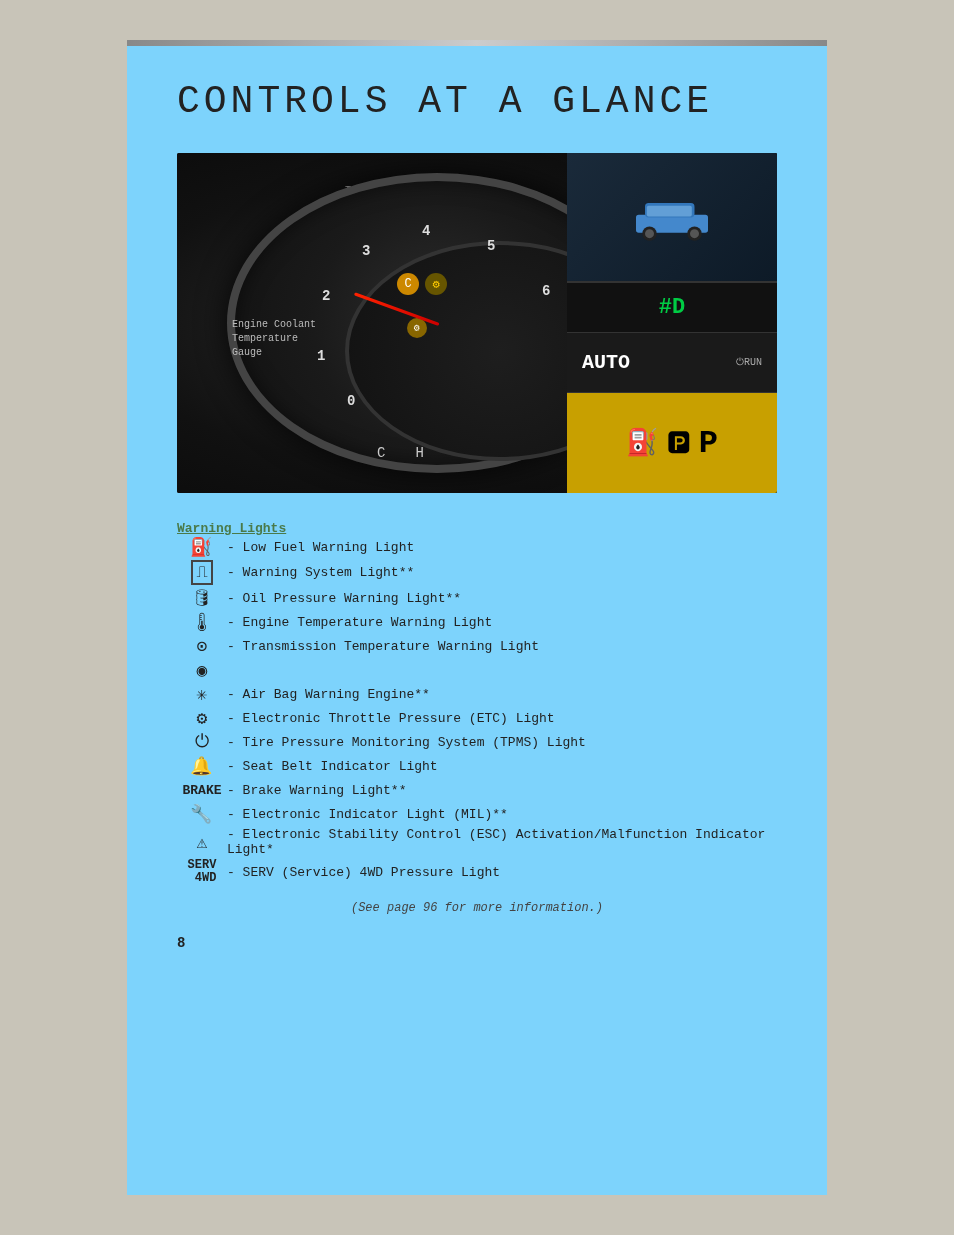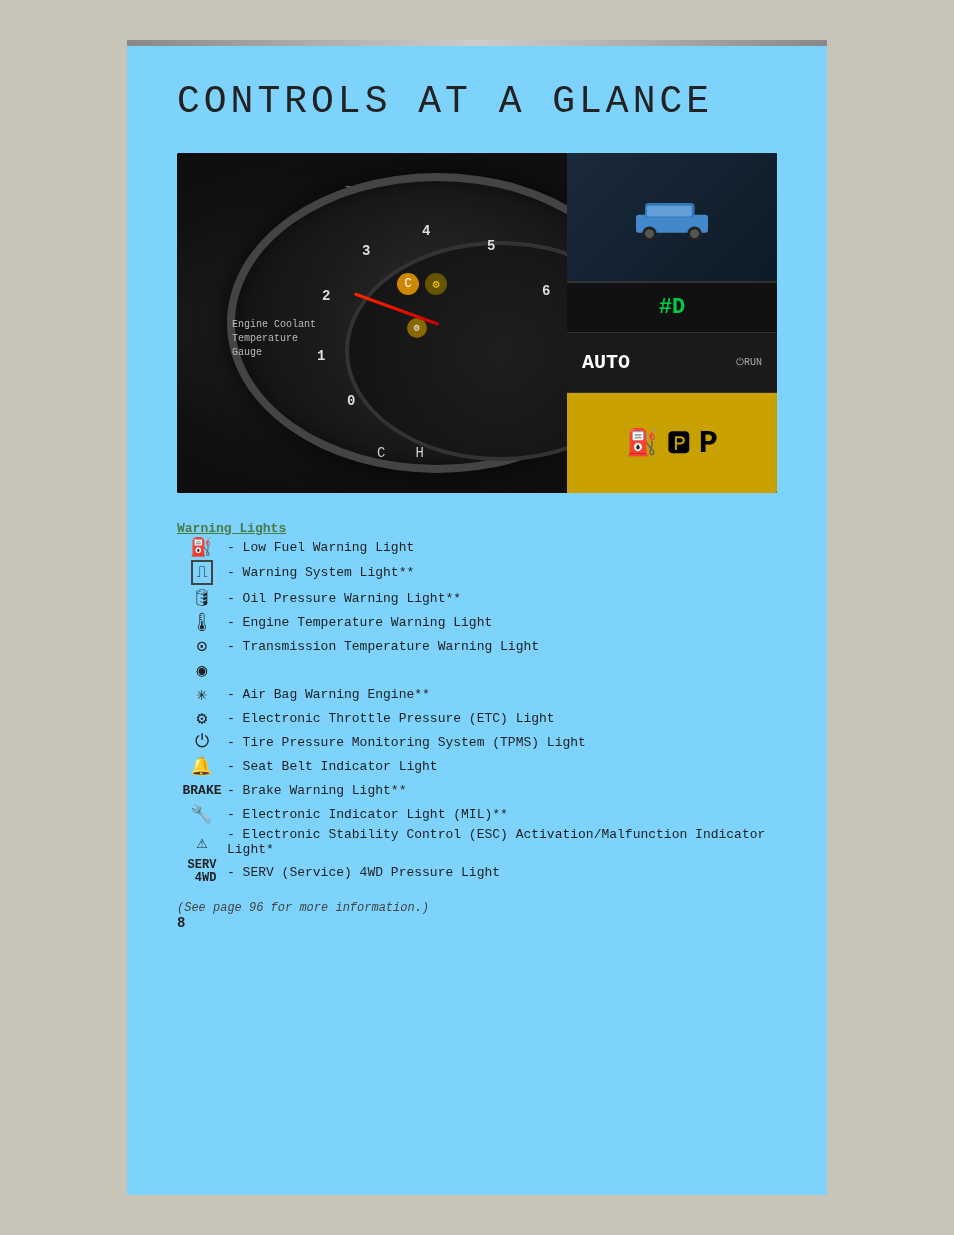--- a/index.html
+++ b/index.html
@@ -252,21 +252,23 @@
       color: #222;
     }
     .brake-text {
       font-weight: bold;
       font-size: 13px;
       color: #222;
     }
     .see-page {
       font-size: 12px;
       color: #444;
+      margin-bottom: 20px;
       font-style: italic;
+      text-align: center;
     }
     .page-number {
       font-size: 14px;
       color: #222;
       font-weight: bold;
     }
     .divider-line {
       position: absolute;
       top: 0;
       left: 0;

